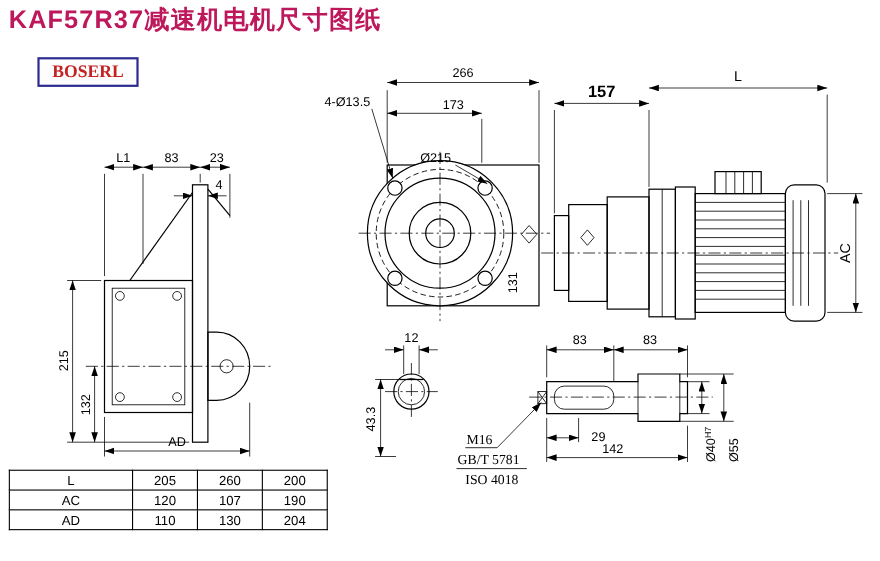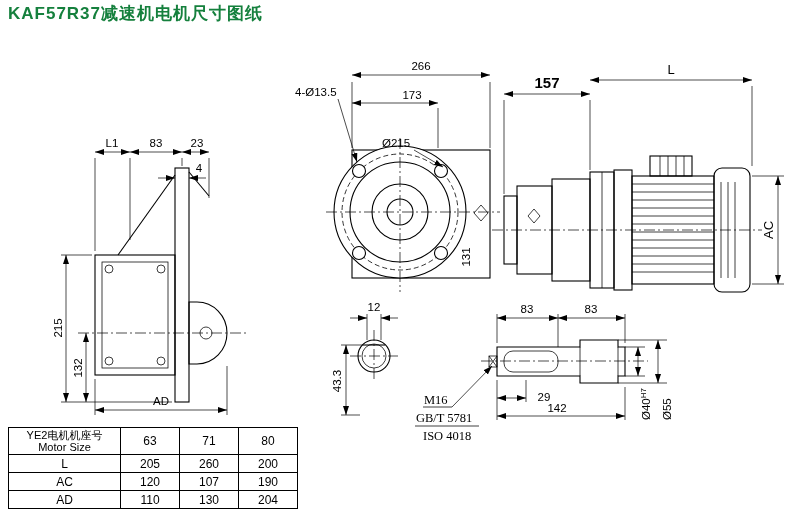--- a/index.html
+++ b/index.html
@@ -1,17 +1,17 @@
 <!DOCTYPE html>
 <html><head>
 <meta charset="utf-8">
 <style>
   html,body{margin:0;padding:0;background:#fff;}
   #stage{position:relative;width:800px;height:510px;background:#fff;overflow:hidden;font-family:"Liberation Sans",sans-serif;}
-  #title{position:absolute;left:8px;top:2px;font-size:17px;font-weight:bold;color:#15803d;letter-spacing:1px;white-space:nowrap;}
+  #title{position:absolute;left:8px;top:2px;font-size:23px;font-weight:bold;color:#be185d;letter-spacing:1px;white-space:nowrap;}
   #logo{position:absolute;left:34px;top:52px;width:88px;height:23px;border:2px solid #2B2B8F;display:flex;align-items:center;justify-content:center;
         font-family:"Liberation Serif",serif;font-size:16px;font-weight:bold;color:#C42222;background:#fdfdfd;}
   svg{position:absolute;left:0;top:0;}
   #size-table{position:absolute;left:8px;top:427px;border-collapse:collapse;background:#fff;}
   #size-table td{border:1px solid #000;text-align:center;font-size:12px;color:#000;padding:0 2px;height:17px;}
   #size-table td.hd{height:26px;font-size:11px;line-height:12px;}
   .outline{fill:none;stroke:#000;stroke-width:1.1;}
   .thin{fill:none;stroke:#000;stroke-width:0.75;}
   .ext{fill:none;stroke:#000;stroke-width:0.7;}
   .dim{fill:none;stroke:#000;stroke-width:0.7;}
@@ -20,20 +20,21 @@
   text.d{font-family:"Liberation Sans",sans-serif;font-size:11.5px;fill:#000;}
   text.big{font-family:"Liberation Sans",sans-serif;font-size:15px;font-weight:bold;fill:#000;}
   text.serif{font-family:"Liberation Serif",serif;font-size:12.5px;fill:#000;}
 </style>
 </head>
 <body>
 
 <div id="stage">
 
   <div id="title">KAF57R37减速机电机尺寸图纸</div>
+  <div id="logo">BOSERL</div>
 
   <svg width="800" height="510" viewBox="0 0 800 510">
     <defs>
       <marker id="ar" markerWidth="10" markerHeight="8" refX="9" refY="3" orient="auto-start-reverse" markerUnits="userSpaceOnUse">
         <path d="M0,0 L9,3 L0,6 Z" fill="#000"></path>
       </marker>
     </defs>
 
     <g>
       <rect x="352" y="150" width="138" height="128" class="outline"></rect>
@@ -174,29 +175,20 @@
   </svg>
 
   <table id="size-table">
     <colgroup>
         <col style="width:112px">
         <col style="width:59px">
         <col style="width:59px">
         <col style="width:59px">
       </colgroup>
     <tbody>
-        <tr>
-      <td class="hd">
-        <div>YE2电机机座号</div>
-        <div>Motor Size</div>
-      </td>
-      <td>63</td>
-      <td>71</td>
-      <td>80</td>
-    </tr>
     <tr>
       <td>L</td>
       <td>205</td>
       <td>260</td>
       <td>200</td>
     </tr>
     <tr>
       <td>AC</td>
       <td>120</td>
       <td>107</td>

